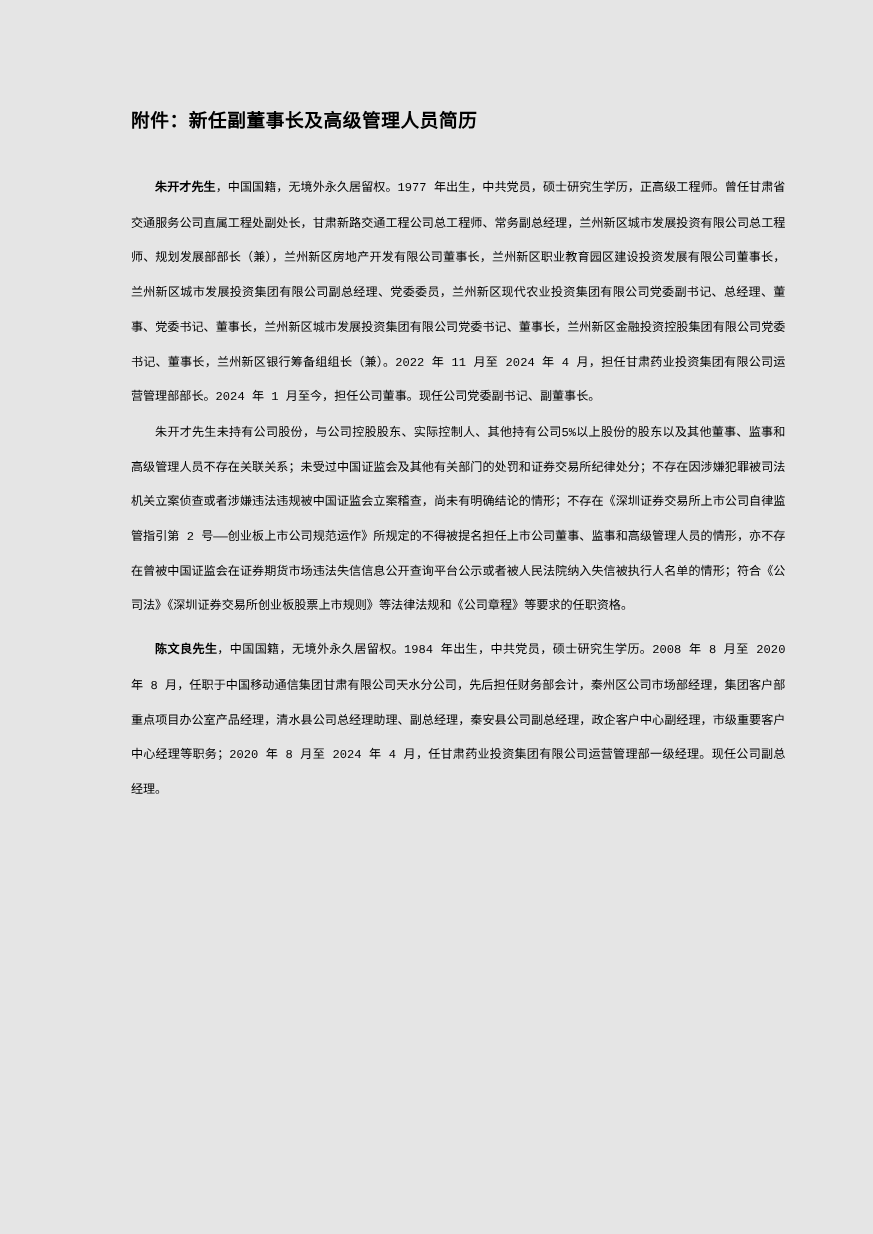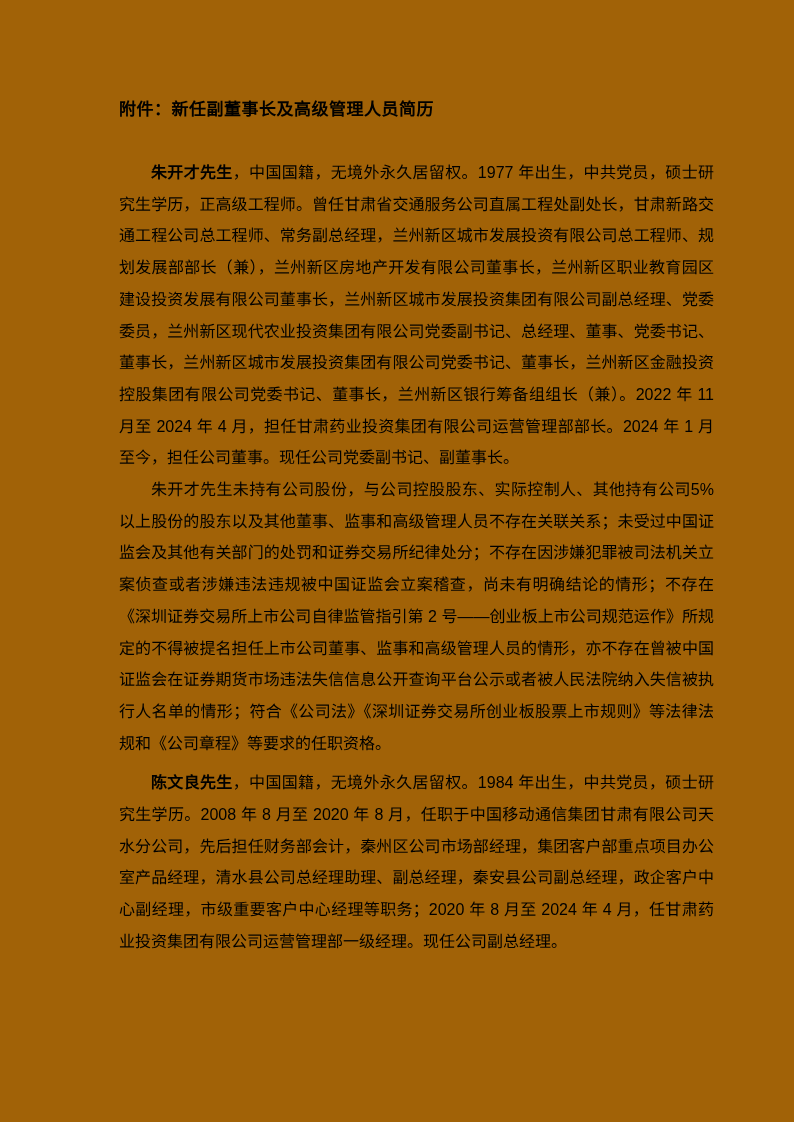--- a/index.html
+++ b/index.html
@@ -5,42 +5,42 @@
   html, body {
     margin: 0;
     padding: 0;
     background: #ffffff;
   }
   .page {
     position: relative;
     width: 794px;
     height: 1122px;
     box-sizing: border-box;
-    background: #a16207;
+    background: #e5e5e5;
     padding: 97px 80px 0 119px;
     color: #000000;
     font-family: "Liberation Serif", serif;
     overflow: hidden;
   }
   .doc-title {
     margin: 0 0 34px 0;
     font-family: "Liberation Sans", sans-serif;
     font-weight: bold;
     font-size: 17px;
     line-height: 26px;
     letter-spacing: 0.5px;
     white-space: nowrap;
   }
   .para {
     margin: 0;
-    font-size: 16px;
+    font-size: 11px;
     line-height: 31.7px;
     text-align: justify;
     text-indent: 2em;
-    font-family: Liberation Sans, sans-serif;
+    font-family: Liberation Mono, monospace;
   }
   .para-gap {
     margin-top: 8px;
   }
   .lead-name {
     font-weight: bold;
   }
 </style>
 </head>
 <body>

